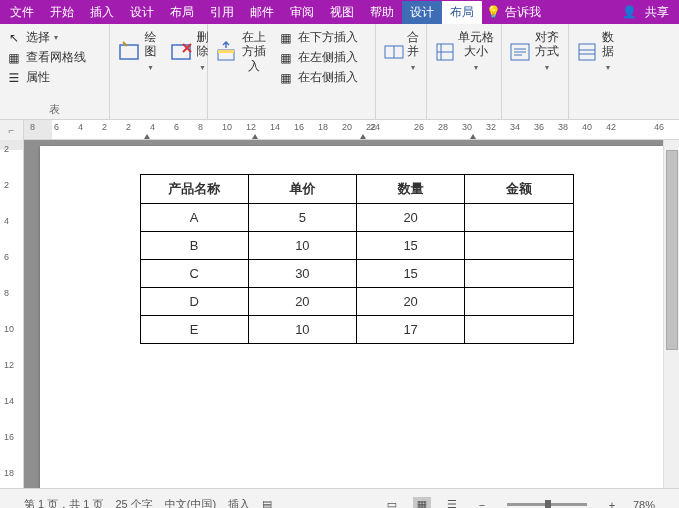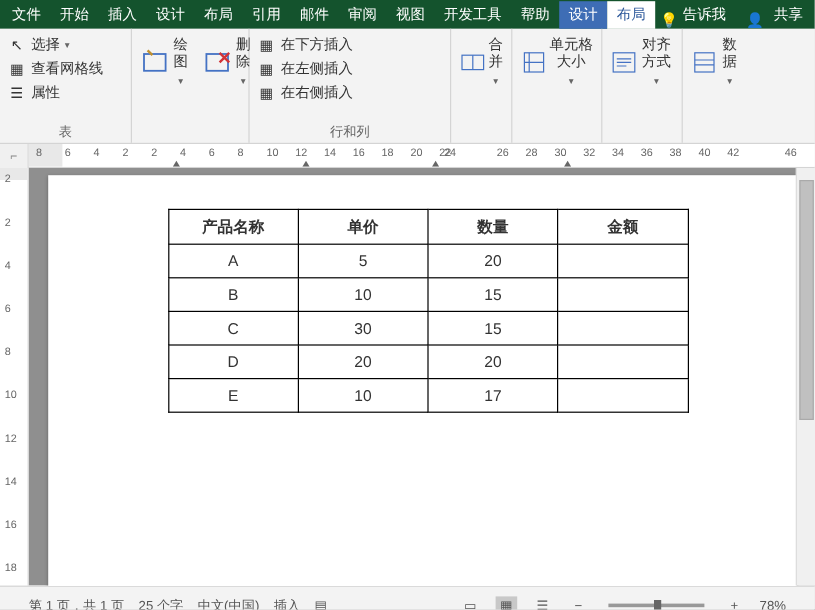--- a/index.html
+++ b/index.html
@@ -1,17 +1,17 @@
 <!DOCTYPE html>
 <html><head>
 <meta charset="utf-8">
 <style>
 *{box-sizing:border-box;margin:0;padding:0;font-family:"Microsoft YaHei",SimSun,sans-serif}
 body{width:679px;height:508px;background:#fff;overflow:hidden;font-size:12px;color:#333}
-.menubar{background:#14532d;height:24px;display:flex;align-items:flex-end;color:#fff;padding:0 2px}
+.menubar{background:#a21caf;height:24px;display:flex;align-items:center;color:#fff;padding:0 2px}
 .menubar .tab{padding:3px 8px;cursor:pointer;font-size:12px}
 .menubar .tab.active{background:#fff;color:#2b579a}
 .menubar .tab.sub{background:#3e6db5}
 .menubar .spacer{flex:1}
 .menubar .bulb{margin:0 4px}
 .ribbon{background:#f3f3f3;height:96px;border-bottom:1px solid #d4d4d4;display:flex}
 .group{border-right:1px solid #d4d4d4;display:flex;flex-direction:column;justify-content:space-between;padding:2px 4px 0}
 .group-body{display:flex;gap:4px;flex:1;align-items:flex-start;padding-top:2px}
 .group-label{text-align:center;font-size:11px;color:#666;padding:2px 0}
 .vstack{display:flex;flex-direction:column;gap:1px}
@@ -52,21 +52,20 @@
 <div class="menubar">
   <div class="tab">文件</div>
   <div class="tab">开始</div>
   <div class="tab">插入</div>
   <div class="tab">设计</div>
   <div class="tab">布局</div>
   <div class="tab">引用</div>
   <div class="tab">邮件</div>
   <div class="tab">审阅</div>
   <div class="tab">视图</div>
-  <div class="tab">开发工具</div>
   <div class="tab">帮助</div>
   <div class="tab sub">设计</div>
   <div class="tab active">布局</div>
   <span class="bulb">💡</span>
   <div class="tab" style="padding-left:0">告诉我</div>
   <div class="spacer"></div>
   <span>👤</span>
   <div class="tab">共享</div>
 </div>
 
@@ -109,36 +108,45 @@
               <path d="M14 4l8 8M22 4l-8 8" stroke="#d13438" stroke-width="2"></path>
             </svg>
           </div>
           <div class="lbl"><span>删除</span><br><span class="caret">▾</span></div>
         </div>
     </div>
     <div class="group-label"></div>
   </div>
   <div class="group" style="width:168px">
     <div class="group-body">
+      <div class="bigbtn" style="width:60px">
+          <div class="ico">
+            <svg viewBox="0 0 24 24">
+              <rect x="4" y="10" width="16" height="10" fill="none" stroke="#4472c4"></rect>
+              <rect x="4" y="10" width="16" height="3" fill="#ffd966"></rect>
+              <path d="M12 2v6M9 5l3-3 3 3" fill="none" stroke="#4472c4" stroke-width="1.5"></path>
+            </svg>
+          </div>
+          <div class="lbl">在上方插入</div>
+        </div>
       <div class="vstack">
         <div class="hitem">
             <span class="small-ico">▦</span>
             <span>在下方插入</span>
           </div>
         <div class="hitem">
             <span class="small-ico">▦</span>
             <span>在左侧插入</span>
           </div>
         <div class="hitem">
             <span class="small-ico">▦</span>
             <span>在右侧插入</span>
           </div>
       </div>
     </div>
-    <div class="group-label">行和列</div>
   </div>
   <div class="group">
       <div class="group-body">
         <div class="bigbtn" style="width:42px">
           <div class="ico">
             <svg viewBox="0 0 24 24">
               <rect x="3" y="6" width="18" height="12" fill="none" stroke="#4472c4"></rect>
               <line x1="12" y1="6" x2="12" y2="18" stroke="#4472c4"></line>
             </svg>
           </div>

